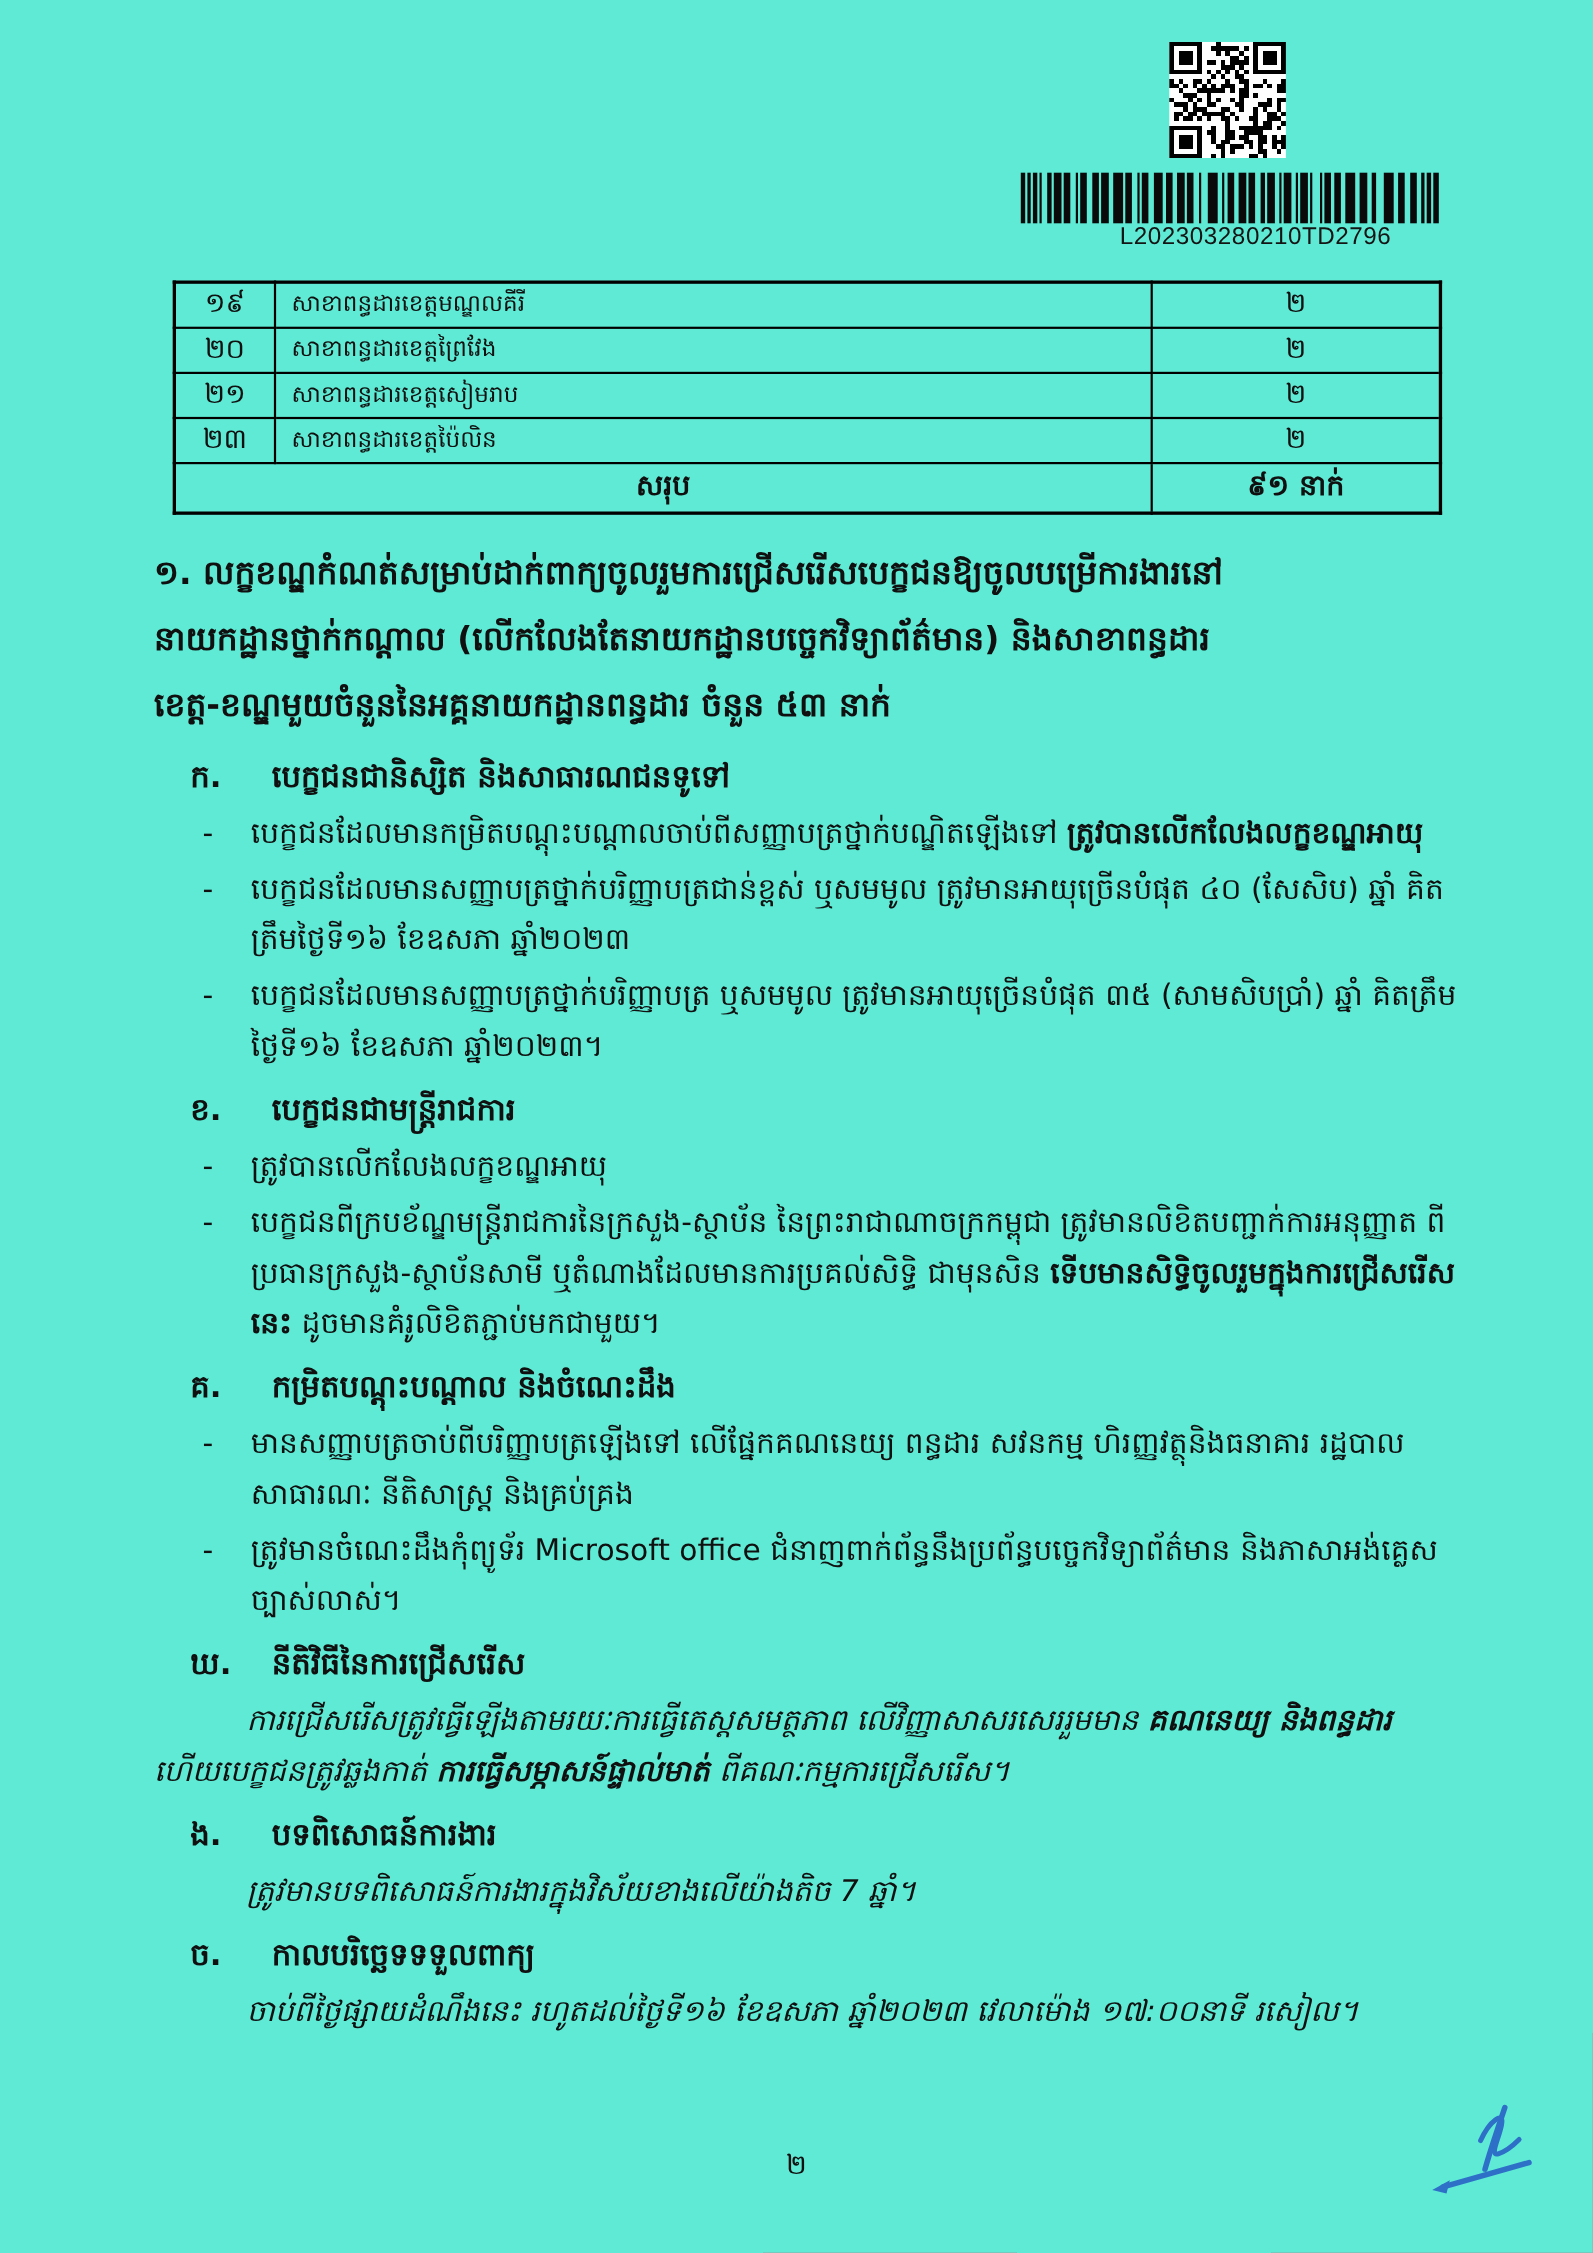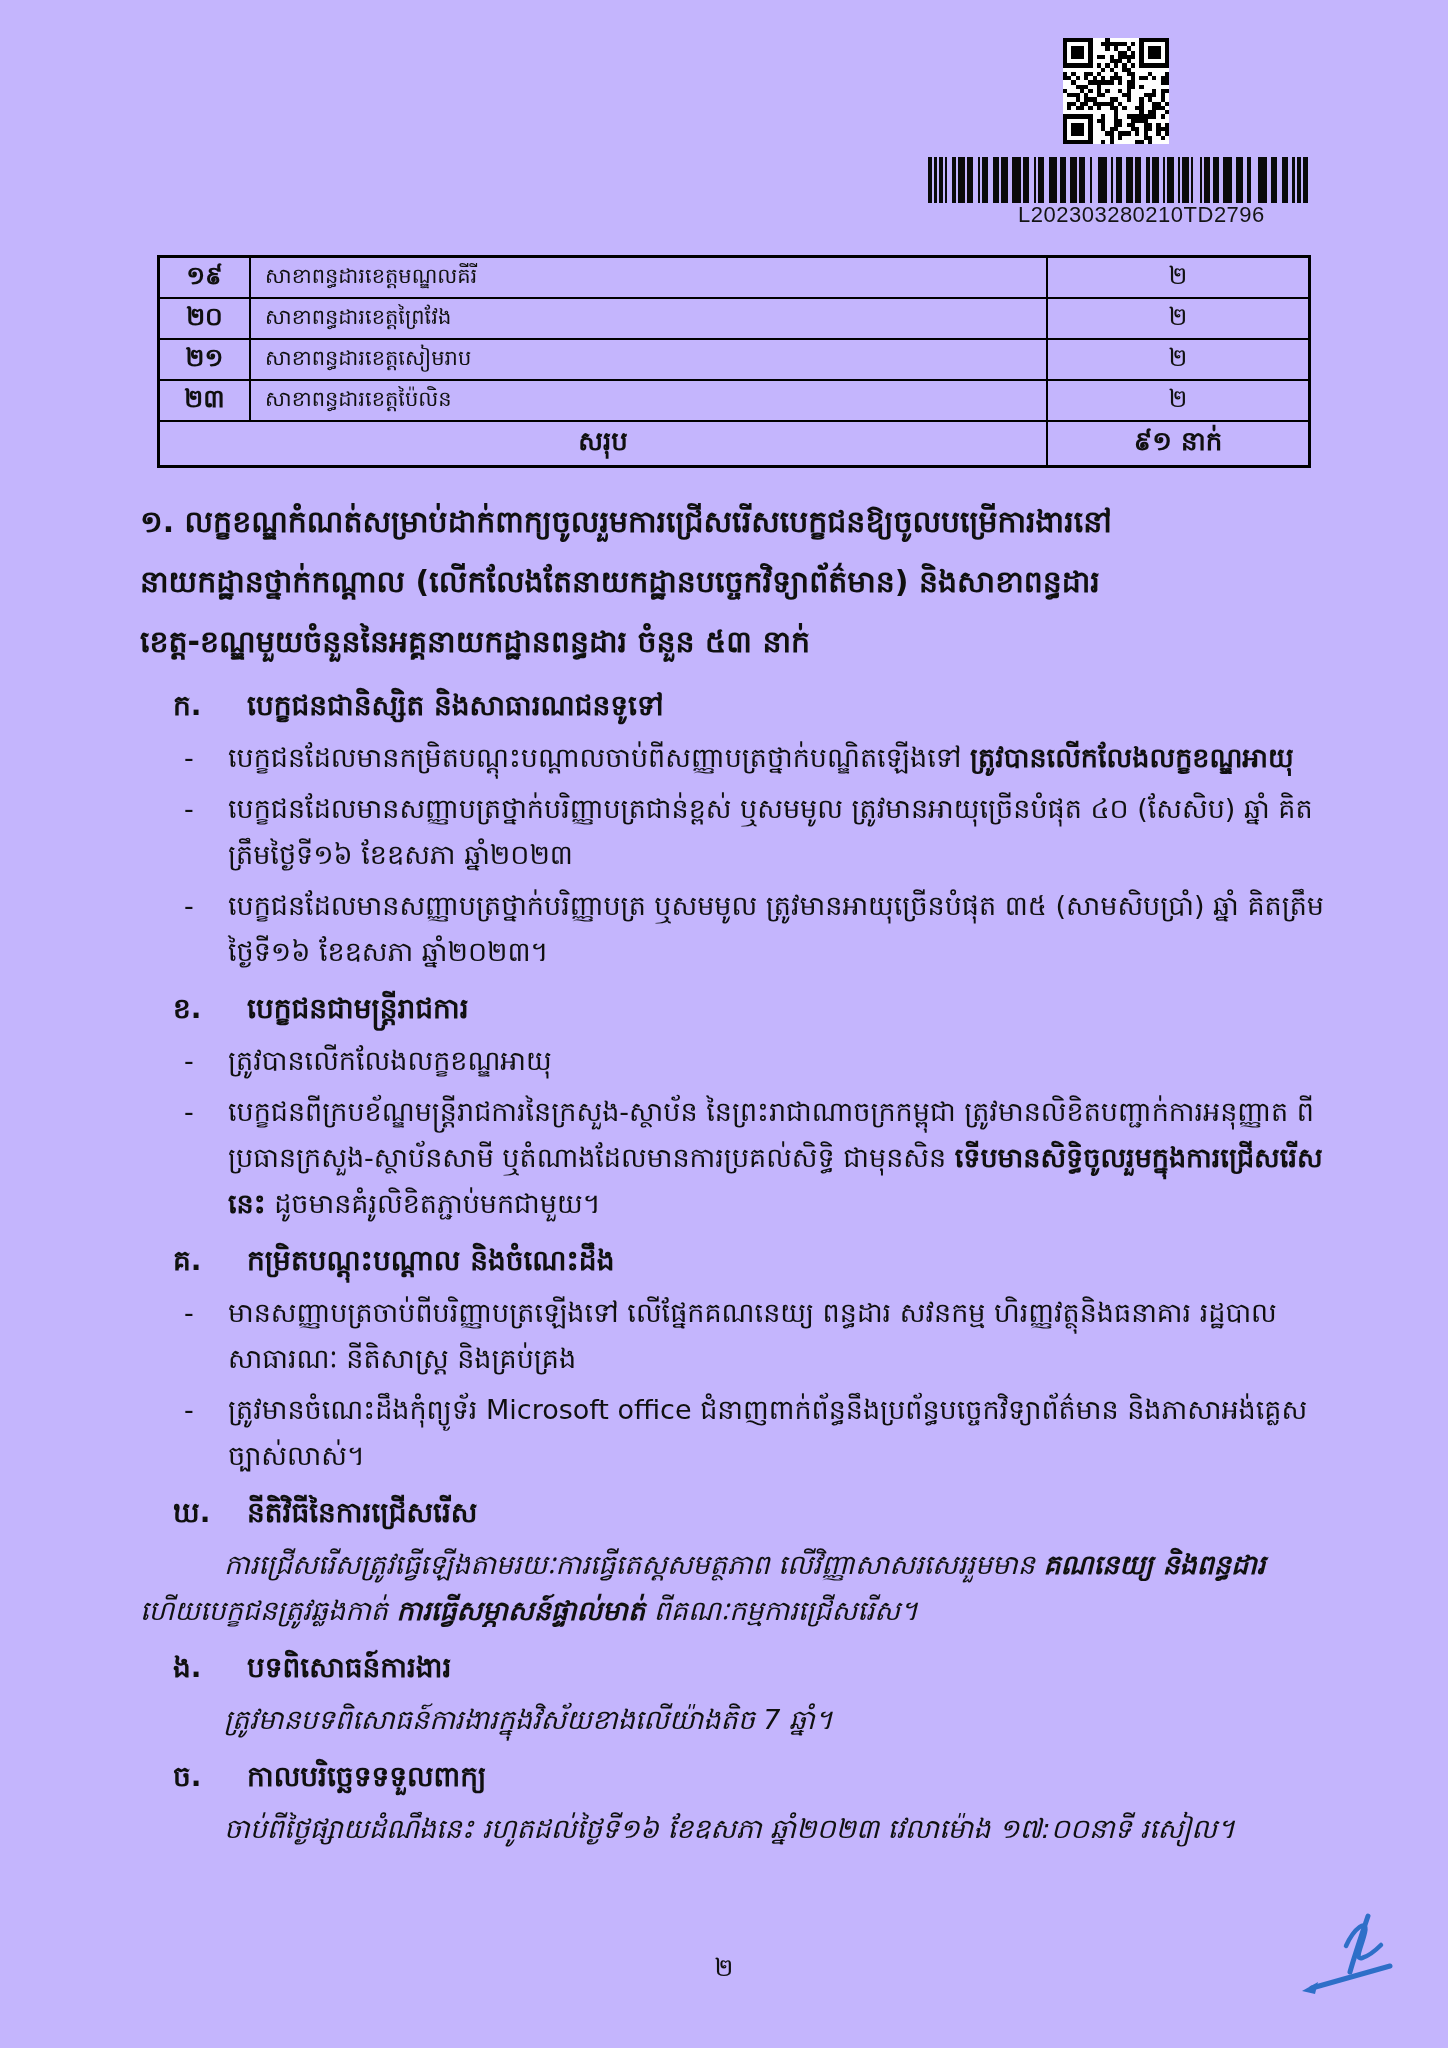--- a/index.html
+++ b/index.html
@@ -1,20 +1,20 @@
 <!DOCTYPE html>
 <html><head>
 <meta charset="utf-8">
 <style>
   html,body { margin:0; padding:0; background:#9a9a9a; }
   .page {
     position:relative;
     width:1448px; height:2048px;
     margin:0 auto;
-    background:#c4b5fd;
+    background:#5eead4;
     font-family:"DejaVu Sans", sans-serif;
     color:#101010;
     overflow:hidden;
   }
 
   
   .qr {
     position:absolute; left:1063px; top:38px;
     width:106px; height:106px;
   }
@@ -37,21 +37,21 @@
   .content { position:absolute; left:140px; top:255px; width:1192px; }
 
   
   table.roster {
     border-collapse:collapse;
     margin-left:17px;
     width:1154px;
     border:3px solid #000;
   }
   table.roster td { border:2px solid #000; vertical-align:middle; }
-  .cell-no    { width:87px;  text-align:center; font-size:25px; height:37px;font-weight:bold; }
+  .cell-no    { width:87px;  text-align:center; font-size:25px; height:37px; }
   .cell-name  { text-align:left; padding-left:14px; font-size:21px; }
   .cell-count { width:258px; text-align:center; font-size:25px; }
   .total-row td { height:41px; font-weight:bold; font-size:26px; text-align:center; }
 
   
   .heading1 {
     margin-top:24px;
     font-size:30px; font-weight:bold;
     line-height:60px;
     text-align:left;

